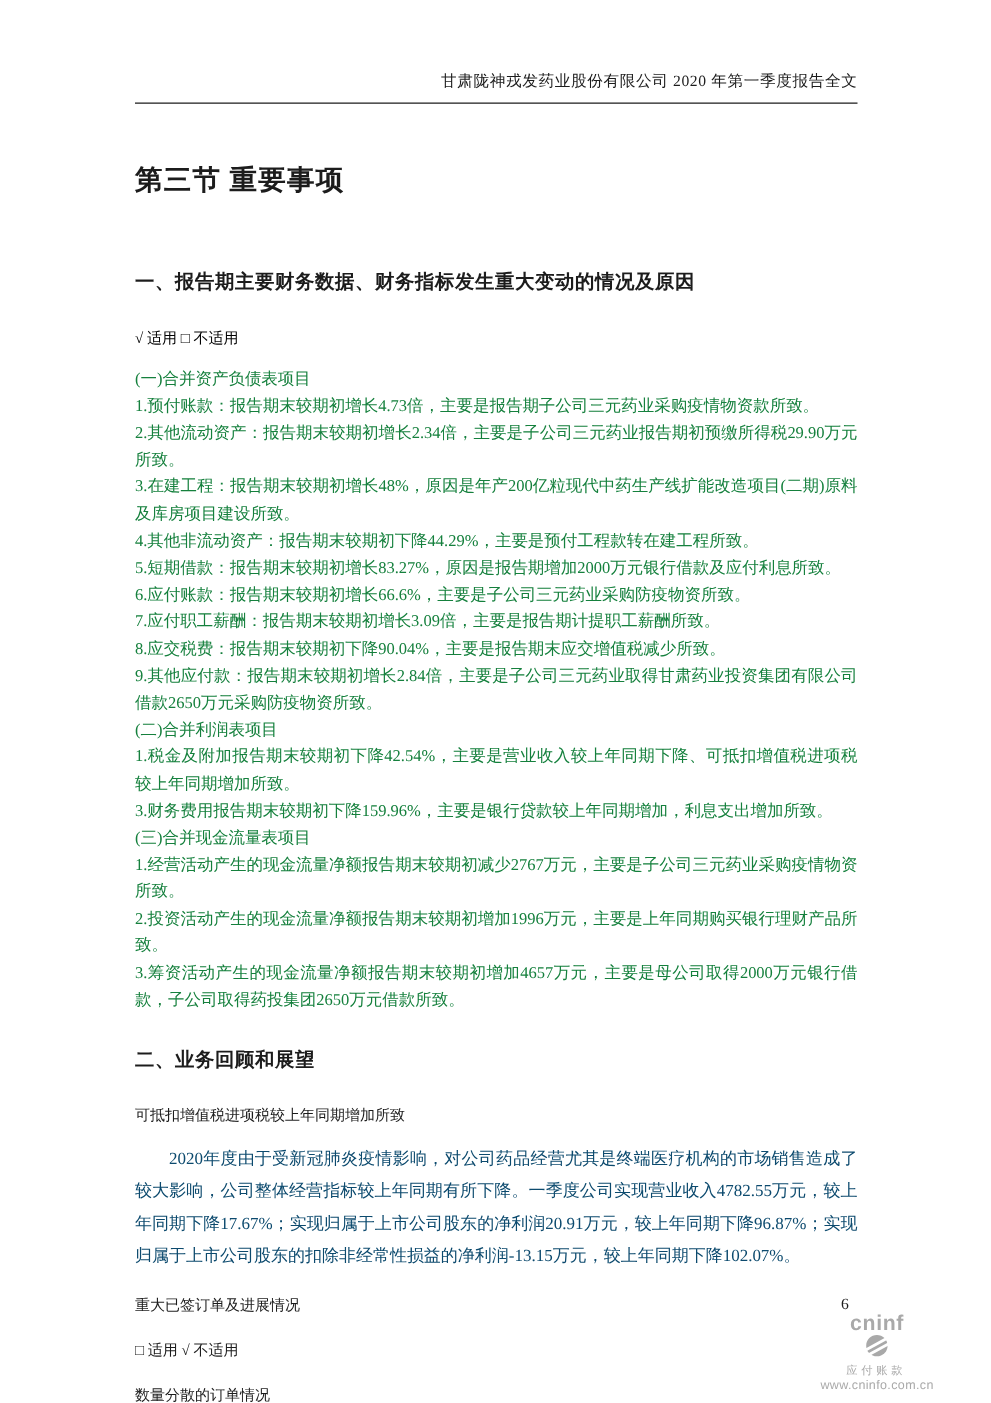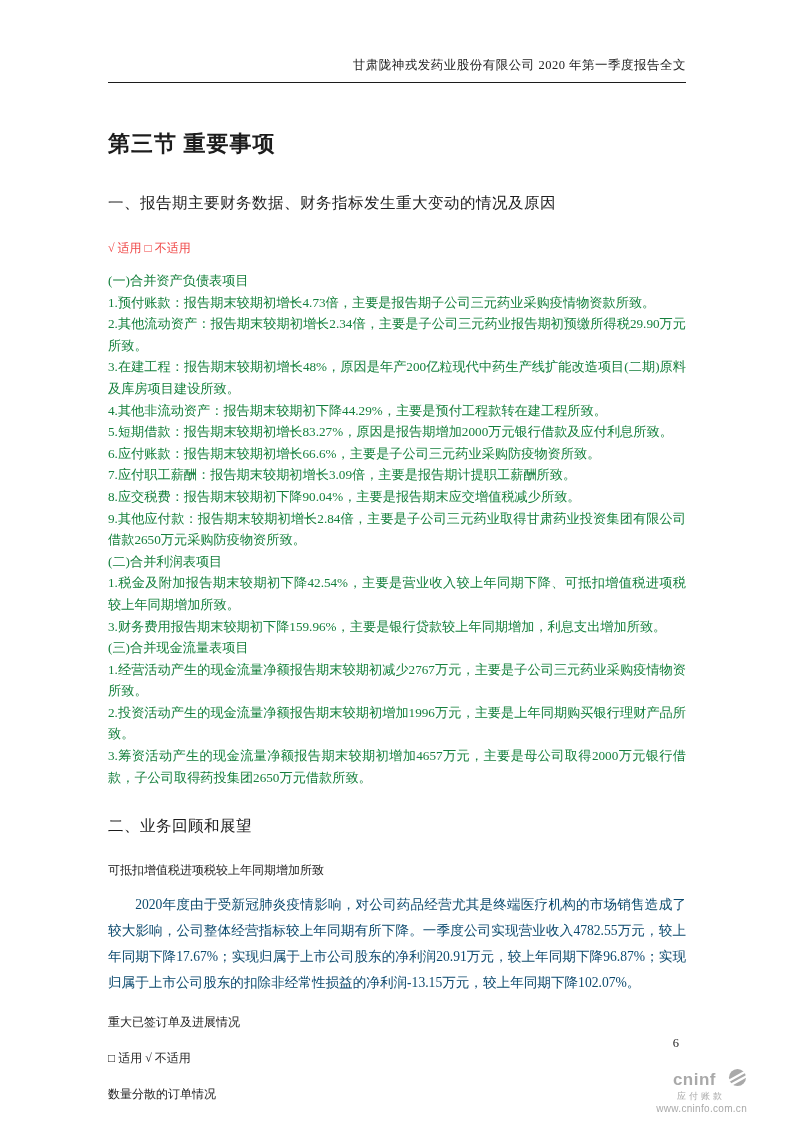--- a/index.html
+++ b/index.html
@@ -25,30 +25,30 @@
   
   .doc-title{
     margin:46px 0 0 0;
     text-align:left;
     font-size:22px;
     font-weight:bold;
     letter-spacing:1px;
   }
   
   .sec-h{
-    margin:34px 0 0 0;
+    margin:56px 0 0 0;
     font-size:15.5px;
-    font-weight:normal;
+    font-weight:bold;
     letter-spacing:.5px;
   }
   .sec-h2{margin-top:28px;}
   .applicability{
     margin-top:26px;
     font-size:12px;
-    color:#ef4444;
+    color:#000000;
   }
   .paras{margin-top:13px;}
   .para{
     font-size:13.2px;
     line-height:21.6px;
     text-align:justify;
     color:#15803d;
   }
   .driver-label{
     margin-top:25px;
@@ -80,21 +80,22 @@
     bottom:8px;
     text-align:right;
     color:#a9a9a9;
     font-family:"Liberation Sans","DejaVu Sans",sans-serif;
     line-height:1;
   }
   .logo-row{
     display:flex;
     align-items:center;
     justify-content:flex-end;
-    gap:12px;
+    gap:0;
+    flex-direction:column;
   }
   .logo-brand{
     font-size:17px;
     font-weight:bold;
     letter-spacing:.5px;
   }
   .logo-caption{
     font-size:9px;
     letter-spacing:3px;
     margin-top:2px;

